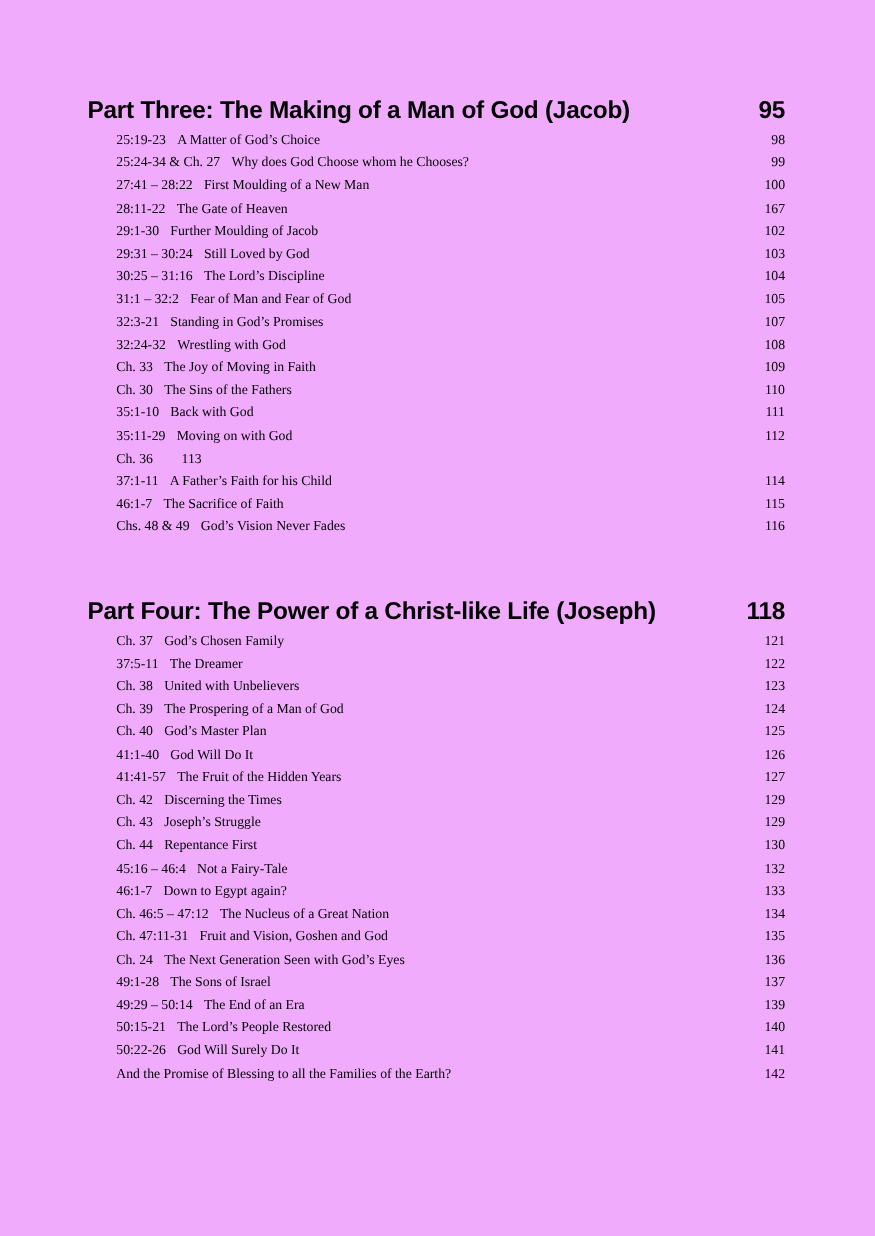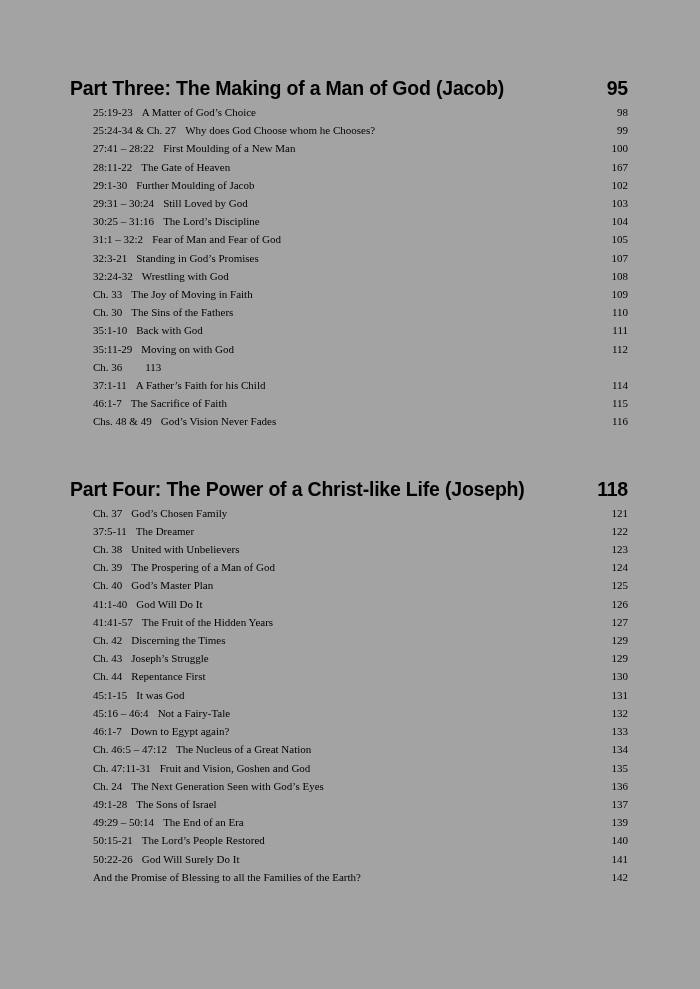--- a/index.html
+++ b/index.html
@@ -11,21 +11,21 @@
     width: 700px;
     height: 989px;
     font-family: "Liberation Serif", "DejaVu Serif", serif;
     color: #000000;
     overflow: hidden;
   }
   .page {
     position: relative;
     width: 700px;
     height: 989px;
-    background: #a3a3a3;
+    background: #f0abfc;
     box-sizing: border-box;
   }
   .toc {
     position: absolute;
     left: 70px;
     top: 76px;
     width: 558px;
   }
   .part {
     margin: 0;
@@ -231,25 +231,20 @@
             <span class="e-ref">Ch. 43</span>
             <span class="e-title">Joseph’s Struggle</span>
             <span class="e-page">129</span>
           </li>
           <li class="entry">
             <span class="e-ref">Ch. 44</span>
             <span class="e-title">Repentance First</span>
             <span class="e-page">130</span>
           </li>
           <li class="entry">
-            <span class="e-ref">45:1-15</span>
-            <span class="e-title">It was God</span>
-            <span class="e-page">131</span>
-          </li>
-          <li class="entry">
             <span class="e-ref">45:16 – 46:4</span>
             <span class="e-title">Not a Fairy-Tale</span>
             <span class="e-page">132</span>
           </li>
           <li class="entry">
             <span class="e-ref">46:1-7</span>
             <span class="e-title">Down to Egypt again?</span>
             <span class="e-page">133</span>
           </li>
           <li class="entry">

